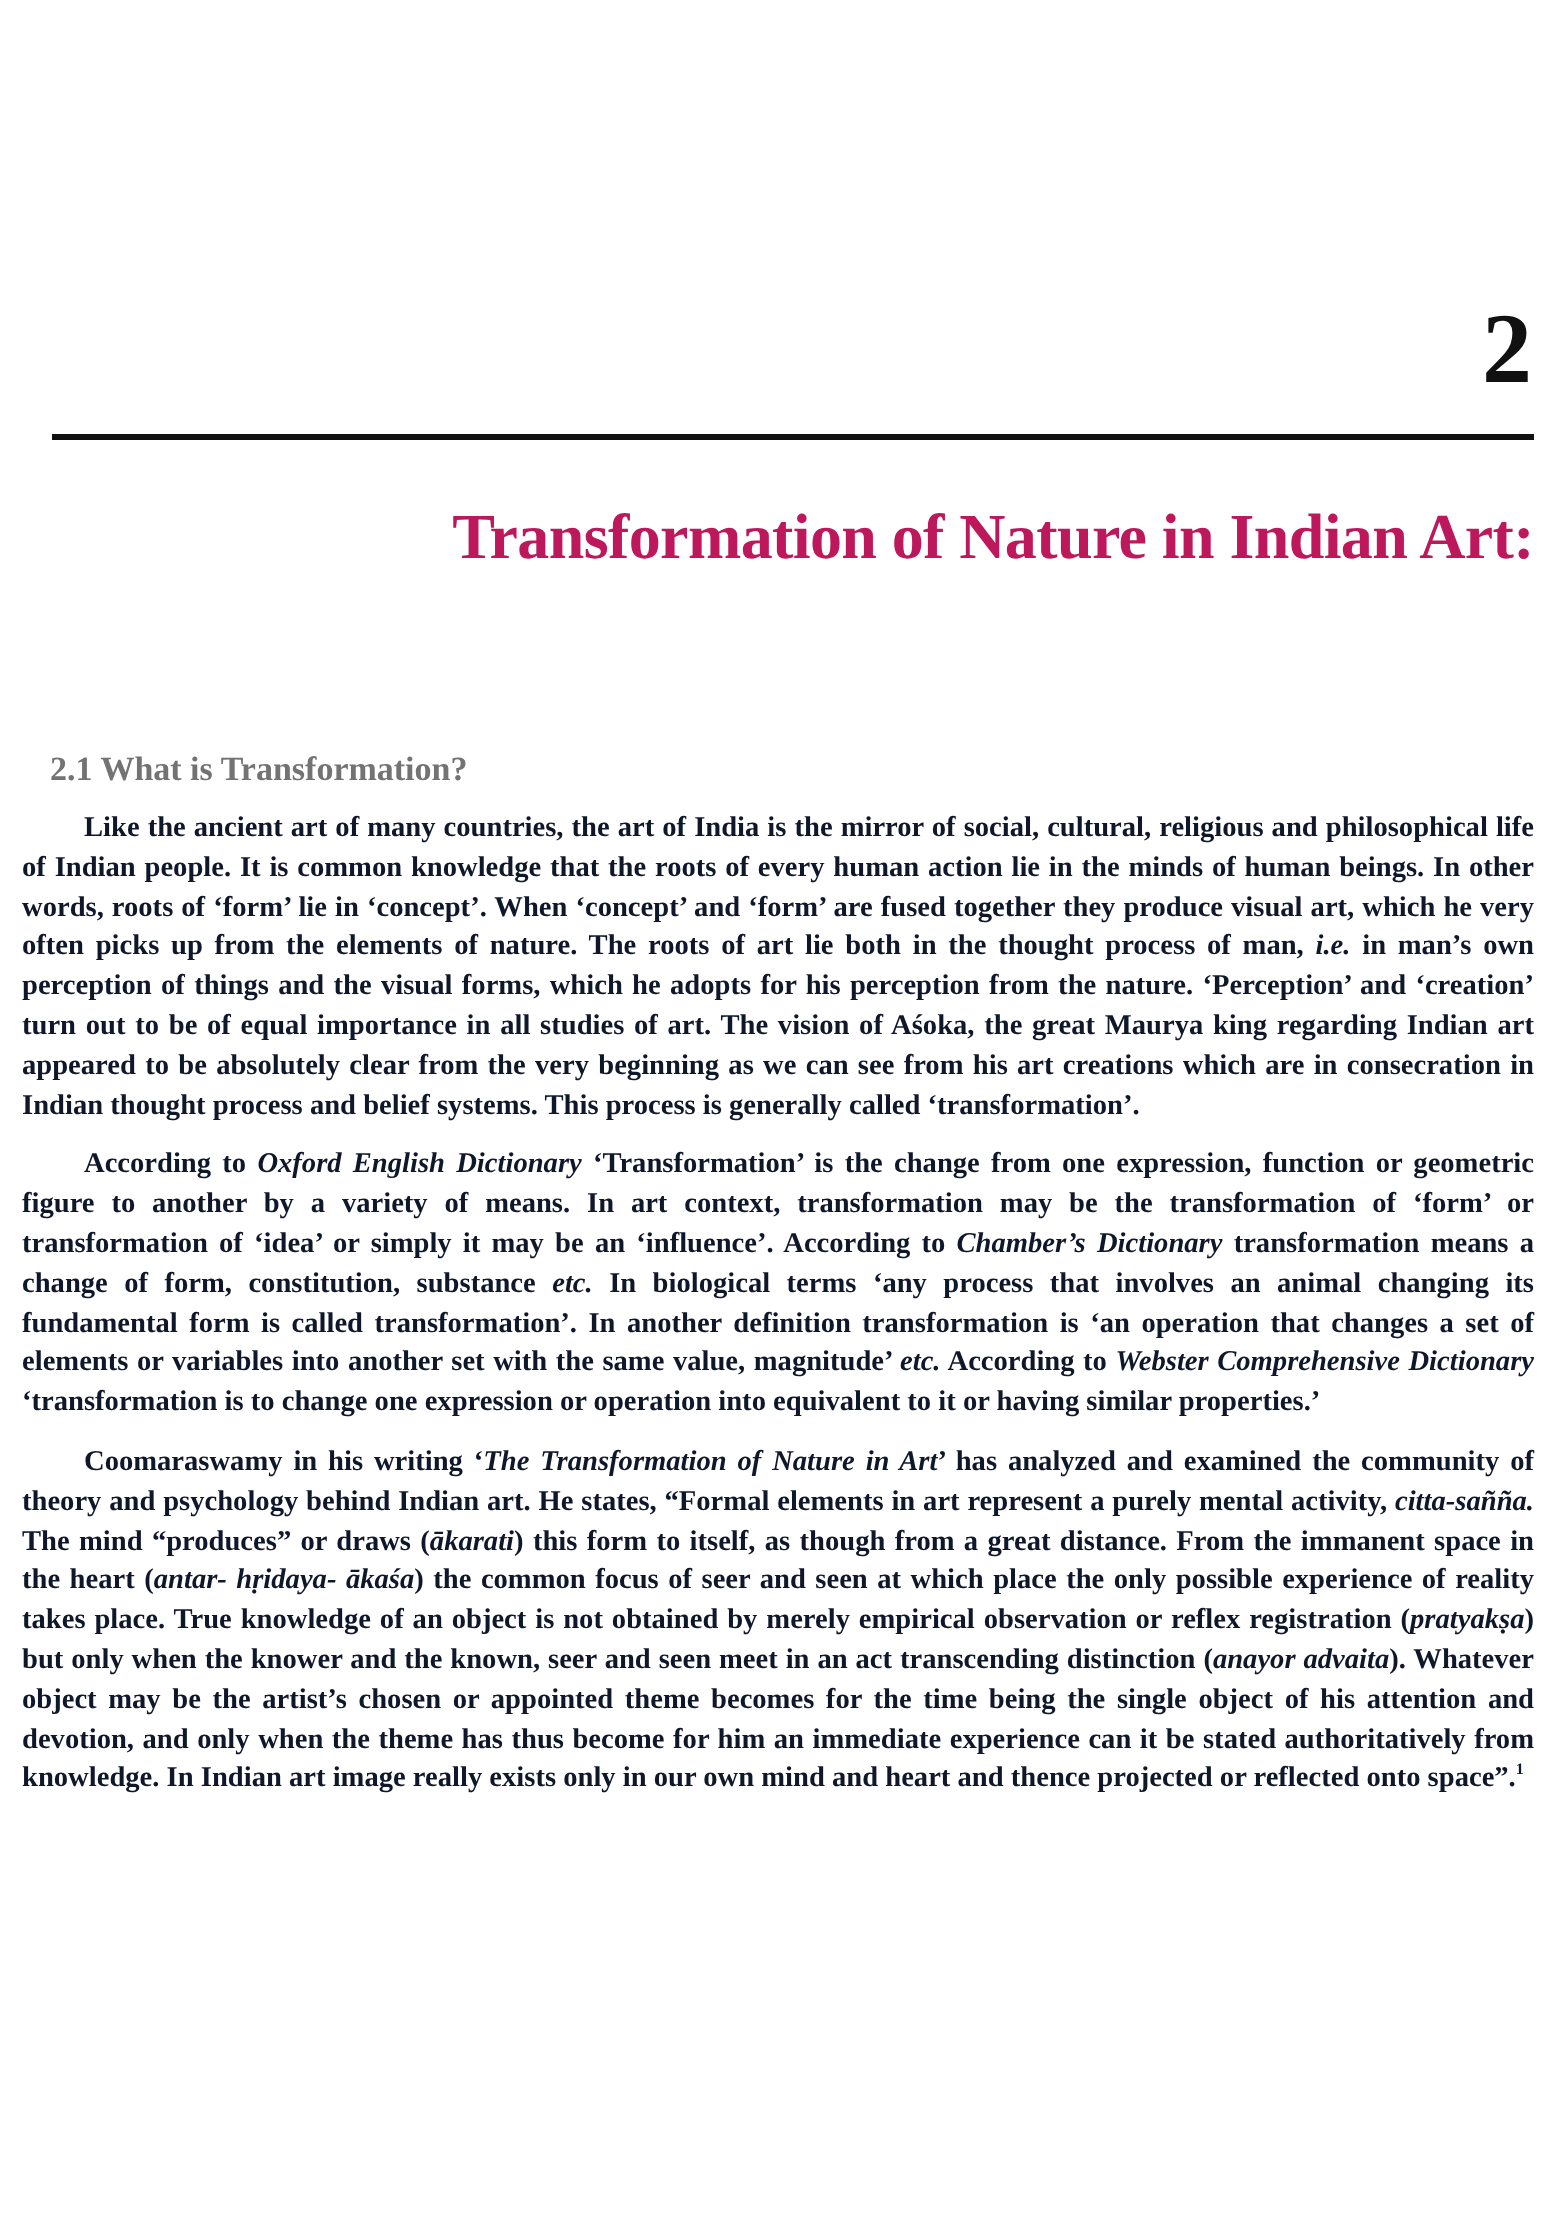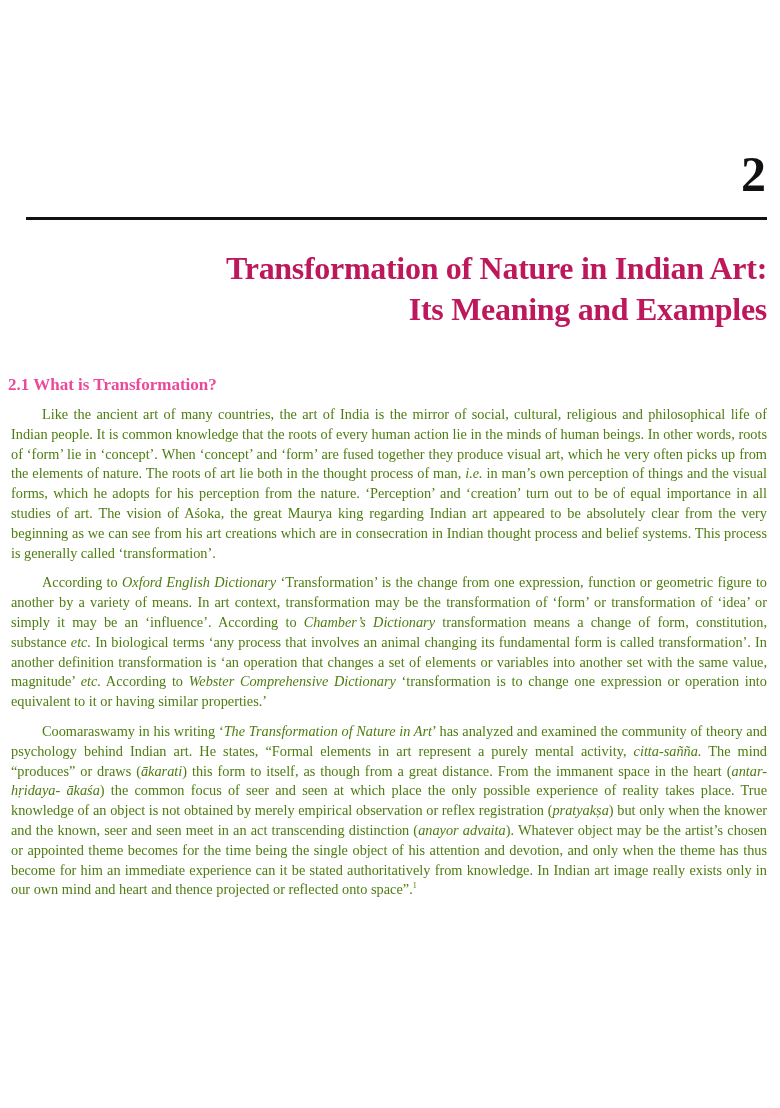--- a/index.html
+++ b/index.html
@@ -41,57 +41,57 @@
     font-size: 32px;
     font-weight: bold;
     line-height: 41px;
     color: #be185d;
     letter-spacing: -0.3px;
   }
   .chapter-title span { display: block; }
   .section-heading {
     position: absolute;
     top: 374px;
-    left: 8px;
+    left: 25px;
     margin: 0;
     font-size: 17px;
     font-weight: bold;
     line-height: 22px;
-    color: #ec4899;
+    color: #737373;
   }
   .body-text {
     position: absolute;
     top: 405px;
     left: 11px;
     width: 756px;
   }
   .body-text p {
     margin: 0 0 10px 0;
     font-size: 14.3px;
     line-height: 19.8px;
     text-align: justify;
     text-indent: 31px;
-    color: #4d7c0f;
+    color: #0f172a;
+    font-weight: bold;
   }
   .body-text p i { font-style: italic; }
   sup.fn {
     font-size: 8px;
     vertical-align: super;
     line-height: 0;
   }
 </style>
 </head>
 <body>
 
 <div class="chapter-number">2</div>
 <div class="chapter-rule"></div>
 
 <h1 class="chapter-title">
   <span>Transformation of Nature in Indian Art:</span>
-  <span>Its Meaning and Examples</span>
 </h1>
 
 <h2 class="section-heading">2.1 What is Transformation?</h2>
 
 <div class="body-text">
   <p><span>Like the ancient art of many countries, the art of India is the mirror of social, cultural, religious and philosophical life of Indian people. It is common knowledge that the roots of every human action lie in the minds of human beings. In other words, roots of ‘form’ lie in ‘concept’. When ‘concept’ and ‘form’ are fused together they produce visual art, which he very often picks up from the elements of nature. The roots of art lie both in the thought process of man, </span><i>i.e.</i><span> in man’s own perception of things and the visual forms, which he adopts for his perception from the nature. ‘Perception’ and ‘creation’ turn out to be of equal importance in all studies of art. The vision of Aśoka, the great Maurya king regarding Indian art appeared to be absolutely clear from the very beginning as we can see from his art creations which are in consecration in Indian thought process and belief systems. This process is generally called ‘transformation’.</span></p>
   <p><span>According to </span><i>Oxford English Dictionary</i><span> ‘Transformation’ is the change from one expression, function or geometric figure to another by a variety of means. In art context, transformation may be the transformation of ‘form’ or transformation of ‘idea’ or simply it may be an ‘influence’. According to </span><i>Chamber’s Dictionary</i><span> transformation means a change of form, constitution, substance </span><i>etc.</i><span> In biological terms ‘any process that involves an animal changing its fundamental form is called transformation’. In another definition transformation is ‘an operation that changes a set of elements or variables into another set with the same value, magnitude’ </span><i>etc.</i><span> According to </span><i>Webster Comprehensive Dictionary</i><span> ‘transformation is to change one expression or operation into equivalent to it or having similar properties.’</span></p>
   <p><span>Coomaraswamy in his writing ‘</span><i>The Transformation of Nature in Art</i><span>’ has analyzed and examined the community of theory and psychology behind Indian art.  He states, “Formal elements in art represent a purely mental activity, </span><i>citta-sañña.</i><span>  The mind “produces” or draws (</span><i>ākarati</i><span>) this form to itself, as though from a great distance.  From the immanent space in the heart (</span><i>antar- hṛidaya- ākaśa</i><span>) the common focus of seer and seen at which place the only possible experience of reality takes place.  True knowledge of an object is not obtained by merely empirical observation or reflex registration (</span><i>pratyakṣa</i><span>) but only when the knower and the known, seer and seen meet in an act transcending distinction (</span><i>anayor advaita</i><span>). Whatever object may be the artist’s chosen or appointed theme becomes for the time being the single object of his attention and devotion, and only when the theme has thus become for him an immediate experience can it be stated authoritatively from knowledge.  In Indian art image really exists only in our own mind and heart and thence projected or reflected onto space”.</span><sup class="fn">1</sup></p>
 </div>
 

